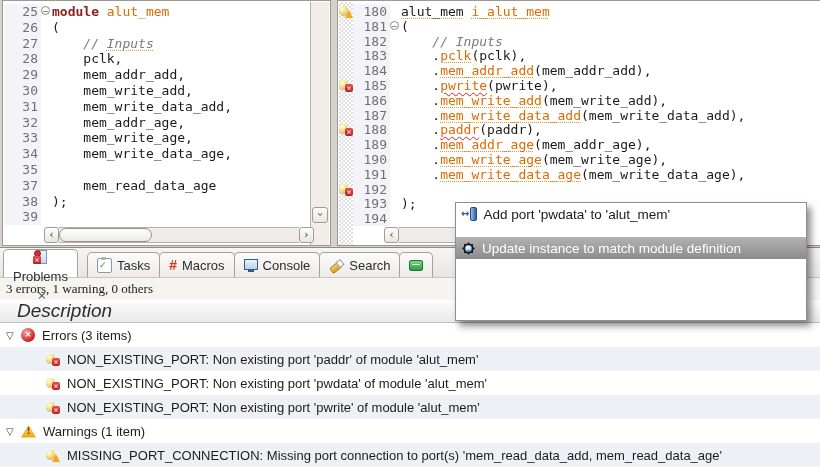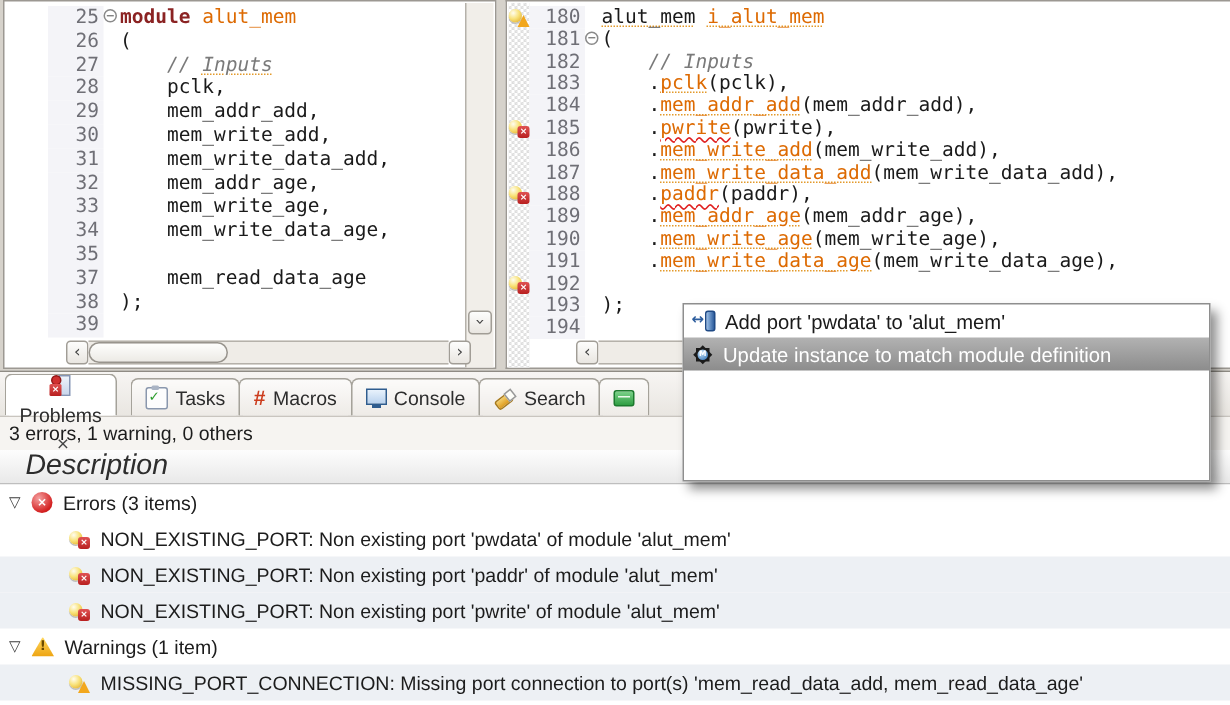--- a/index.html
+++ b/index.html
@@ -11,21 +11,21 @@
   .pane-left{left:2px;width:329px;height:246px;}
   .pane-right{left:337px;width:483px;height:246px;border-right:none;}
   .ed-body{position:absolute;left:1px;top:1px;bottom:1px;overflow:hidden;padding-top:2px;box-sizing:border-box;}
   .pane-left .ed-body{width:308px;}
   .pane-right .ed-body{width:481px;}
   .ed-row{display:flex;align-items:center;font-family:"DejaVu Sans Mono","Liberation Mono",monospace;font-size:13px;}
   .pane-left .ed-row{height:15.8px;}
   .pane-right .ed-row{height:14.8px;}
   .cell-icon{width:14px;flex:none;position:relative;height:100%;}
   .cell-num{flex:none;text-align:right;color:#6f6f76;background:#f4f4f8;padding-right:3px;box-sizing:border-box;height:100%;line-height:15px;}
-  .pane-left .cell-num{width:37px;margin-left:28px;}
+  .pane-left .cell-num{width:37px;}
   .pane-right .cell-num{width:37px;}
   .cell-fold{width:11px;flex:none;height:100%;position:relative;}
   .fold{position:absolute;left:0;top:2px;width:9px;height:9px;border:1px solid #8a8a8a;border-radius:50%;
         color:#666;font-size:9px;line-height:8px;text-align:center;background:#fff;box-sizing:border-box;}
   .cell-code{flex:1;white-space:pre;color:#1a1a1a;height:100%;line-height:15px;}
   .cur .cell-code{background:#e7f1fc;}
   
   .kw{color:#8b2323;font-weight:bold;}
   .id{color:#dd6a02;}
   .cm{color:#7a7a7a;font-style:italic;}
@@ -71,21 +71,21 @@
   .bottom-panel{position:absolute;left:0;top:247px;width:820px;height:223px;background:#fff;border-top:1px solid #8f8b84;box-sizing:border-box;}
   .tabbar{height:30px;background:linear-gradient(#f7f5f3,#e9e6e1);border-bottom:1px solid #c9c5bf;
           display:flex;align-items:flex-end;padding-left:3px;box-sizing:border-box;}
   .tab{height:25px;display:flex;align-items:center;gap:5px;padding:0 9px;font-size:13px;color:#2d2d2d;
        border:1px solid #a5a29a;border-bottom:none;border-radius:5px 5px 0 0;
        background:linear-gradient(#fcfbfa,#eeebe7);box-sizing:border-box;white-space:nowrap;}
   .tab.active{height:28px;background:#fff;flex-direction:column;}
   .tab+.tab{margin-left:-1px;}
   .tab.gap{margin-left:9px;}
   .tab-close{font-size:11px;color:#444;margin-left:3px;font-family:"DejaVu Sans";}
-  .summary{height:22px;line-height:22px;background:#f6f4f1;font-size:13px;color:#1c1c1c;padding-left:6px;}
+  .summary{height:22px;line-height:22px;background:#f6f4f1;font-size:13px;color:#1c1c1c;padding-left:6px;font-family:Liberation Serif, serif;}
   .colheader{height:23px;line-height:22px;background:linear-gradient(#fdfdfd,#e9e9e9);
              border-bottom:1px solid #bebebe;font-size:19px;color:#2d2d2d;padding-left:17px;box-sizing:border-box;font-style:italic;}
   .tree{background:#fff;}
   .trow{height:24px;display:flex;align-items:center;font-size:13px;color:#1c1c1c;white-space:nowrap;overflow:hidden;}
   .trow.shade{background:#edf0f4;}
   .trow .exp{width:15px;margin-left:6px;font-family:"DejaVu Sans";font-size:10px;color:#3a3a3a;flex:none;}
   .trow.item{padding-left:46px;}
   .trow .lbl{margin-left:7px;}
   .trow .micon{flex:none;}
 
@@ -116,21 +116,21 @@
            border:1px solid #a87a1a;border-radius:2px;transform:rotate(-38deg);}
   .sr-tip{position:absolute;right:1px;top:2px;width:4px;height:5px;background:#fdfdf8;border:1px solid #999;transform:rotate(-38deg);}
   .ic-green{position:relative;width:12px;height:9px;background:linear-gradient(#7cd28a,#2f9e43);border:1px solid #1c7a2e;border-radius:2px;flex:none;}
   .gr-line{position:absolute;left:2px;top:3px;right:2px;height:1px;background:#eafaea;}
 
   
   .popup{position:absolute;left:455px;top:202px;width:352px;height:119px;background:#fff;
          border:1px solid #8e8e8e;box-sizing:border-box;z-index:10;
          box-shadow:4px 5px 7px rgba(0,0,0,.45);}
   .pitem{height:22px;display:flex;align-items:center;gap:6px;padding-left:5px;font-size:13.5px;color:#1a1a1a;white-space:nowrap;}
-  .pitem.selected{background:linear-gradient(#b2b2b2,#8c8c8c);color:#fff;}
+  .pitem.selected{background:linear-gradient(#b2b2b2,#8c8c8c);color:#fff;margin-top:12px;}
   .ap{display:inline-flex;align-items:center;gap:1px;flex:none;}
   .ap-arrow{color:#2e5e9e;font:bold 10px/10px "DejaVu Sans",sans-serif;}
   .ap-bar{width:5px;height:12px;border-radius:2px;background:linear-gradient(90deg,#9cc0e8,#2e5e9e);border:1px solid #1f4a86;}
   .ui{position:relative;width:15px;height:15px;flex:none;}
   .ui .sqa,.ui .sqb{position:absolute;left:3px;top:3px;width:9px;height:9px;background:#1b1b1b;}
   .ui .sqb{transform:rotate(45deg);}
   .ui .orb{position:absolute;left:4px;top:4px;width:7px;height:7px;border-radius:50%;
            background:radial-gradient(circle at 35% 30%,#cfe8fa,#2368b0);color:#fff;
            font:bold 5px/7px "DejaVu Sans",sans-serif;text-align:center;}
 </style>
@@ -372,33 +372,33 @@
     <div class="summary">3 errors, 1 warning, 0 others</div>
     <div class="colheader">
       <span>Description</span>
     </div>
     <div class="tree" id="tree">
         <div class="trow group">
           <span class="exp">▽</span>
           <span class="ic-error micon">×</span>
           <span class="lbl">Errors (3 items)</span>
         </div>
+        <div class="trow item shade">
+          <span class="ic-bulb">
+            <span class="bulb"></span>
+            <span class="badge-err">×</span>
+          </span>
+          <span class="lbl">NON_EXISTING_PORT: Non existing port 'paddr' of module 'alut_mem'</span>
+        </div>
         <div class="trow item">
           <span class="ic-bulb">
             <span class="bulb"></span>
             <span class="badge-err">×</span>
           </span>
           <span class="lbl">NON_EXISTING_PORT: Non existing port 'pwdata' of module 'alut_mem'</span>
-        </div>
-        <div class="trow item shade">
-          <span class="ic-bulb">
-            <span class="bulb"></span>
-            <span class="badge-err">×</span>
-          </span>
-          <span class="lbl">NON_EXISTING_PORT: Non existing port 'paddr' of module 'alut_mem'</span>
         </div>
         <div class="trow item shade">
           <span class="ic-bulb">
             <span class="bulb"></span>
             <span class="badge-err">×</span>
           </span>
           <span class="lbl">NON_EXISTING_PORT: Non existing port 'pwrite' of module 'alut_mem'</span>
         </div>
         <div class="trow group">
           <span class="exp">▽</span>

